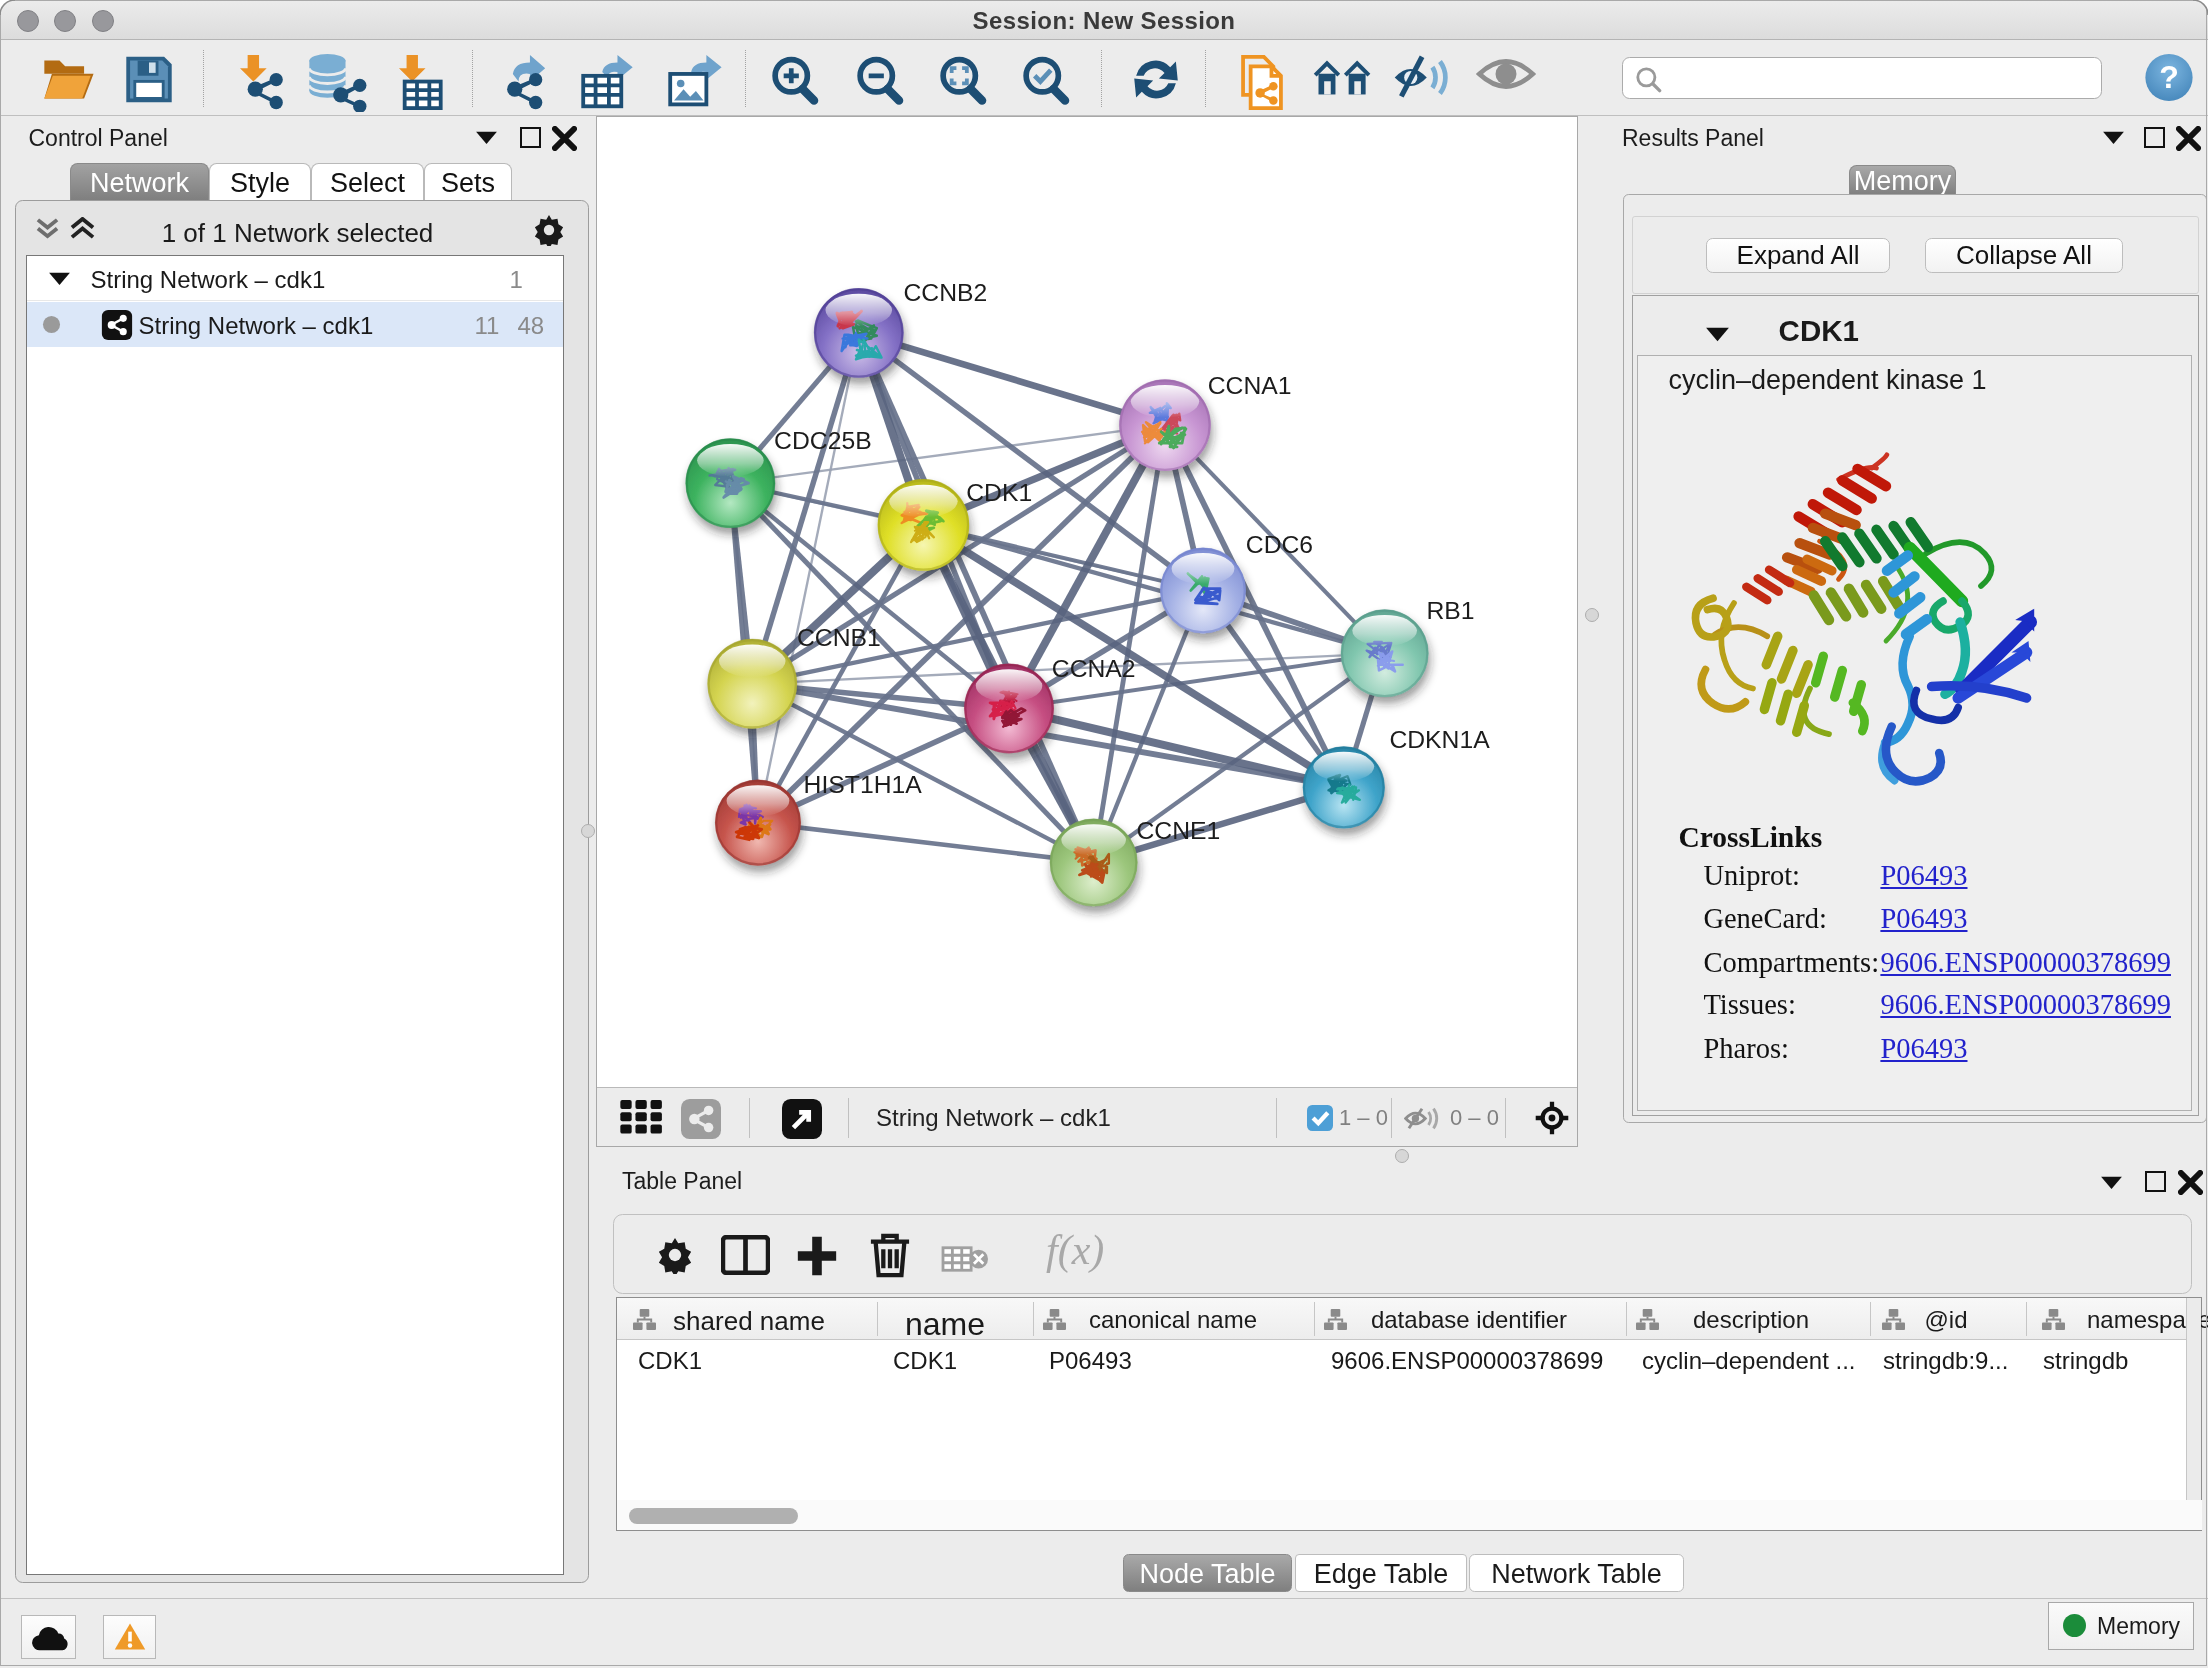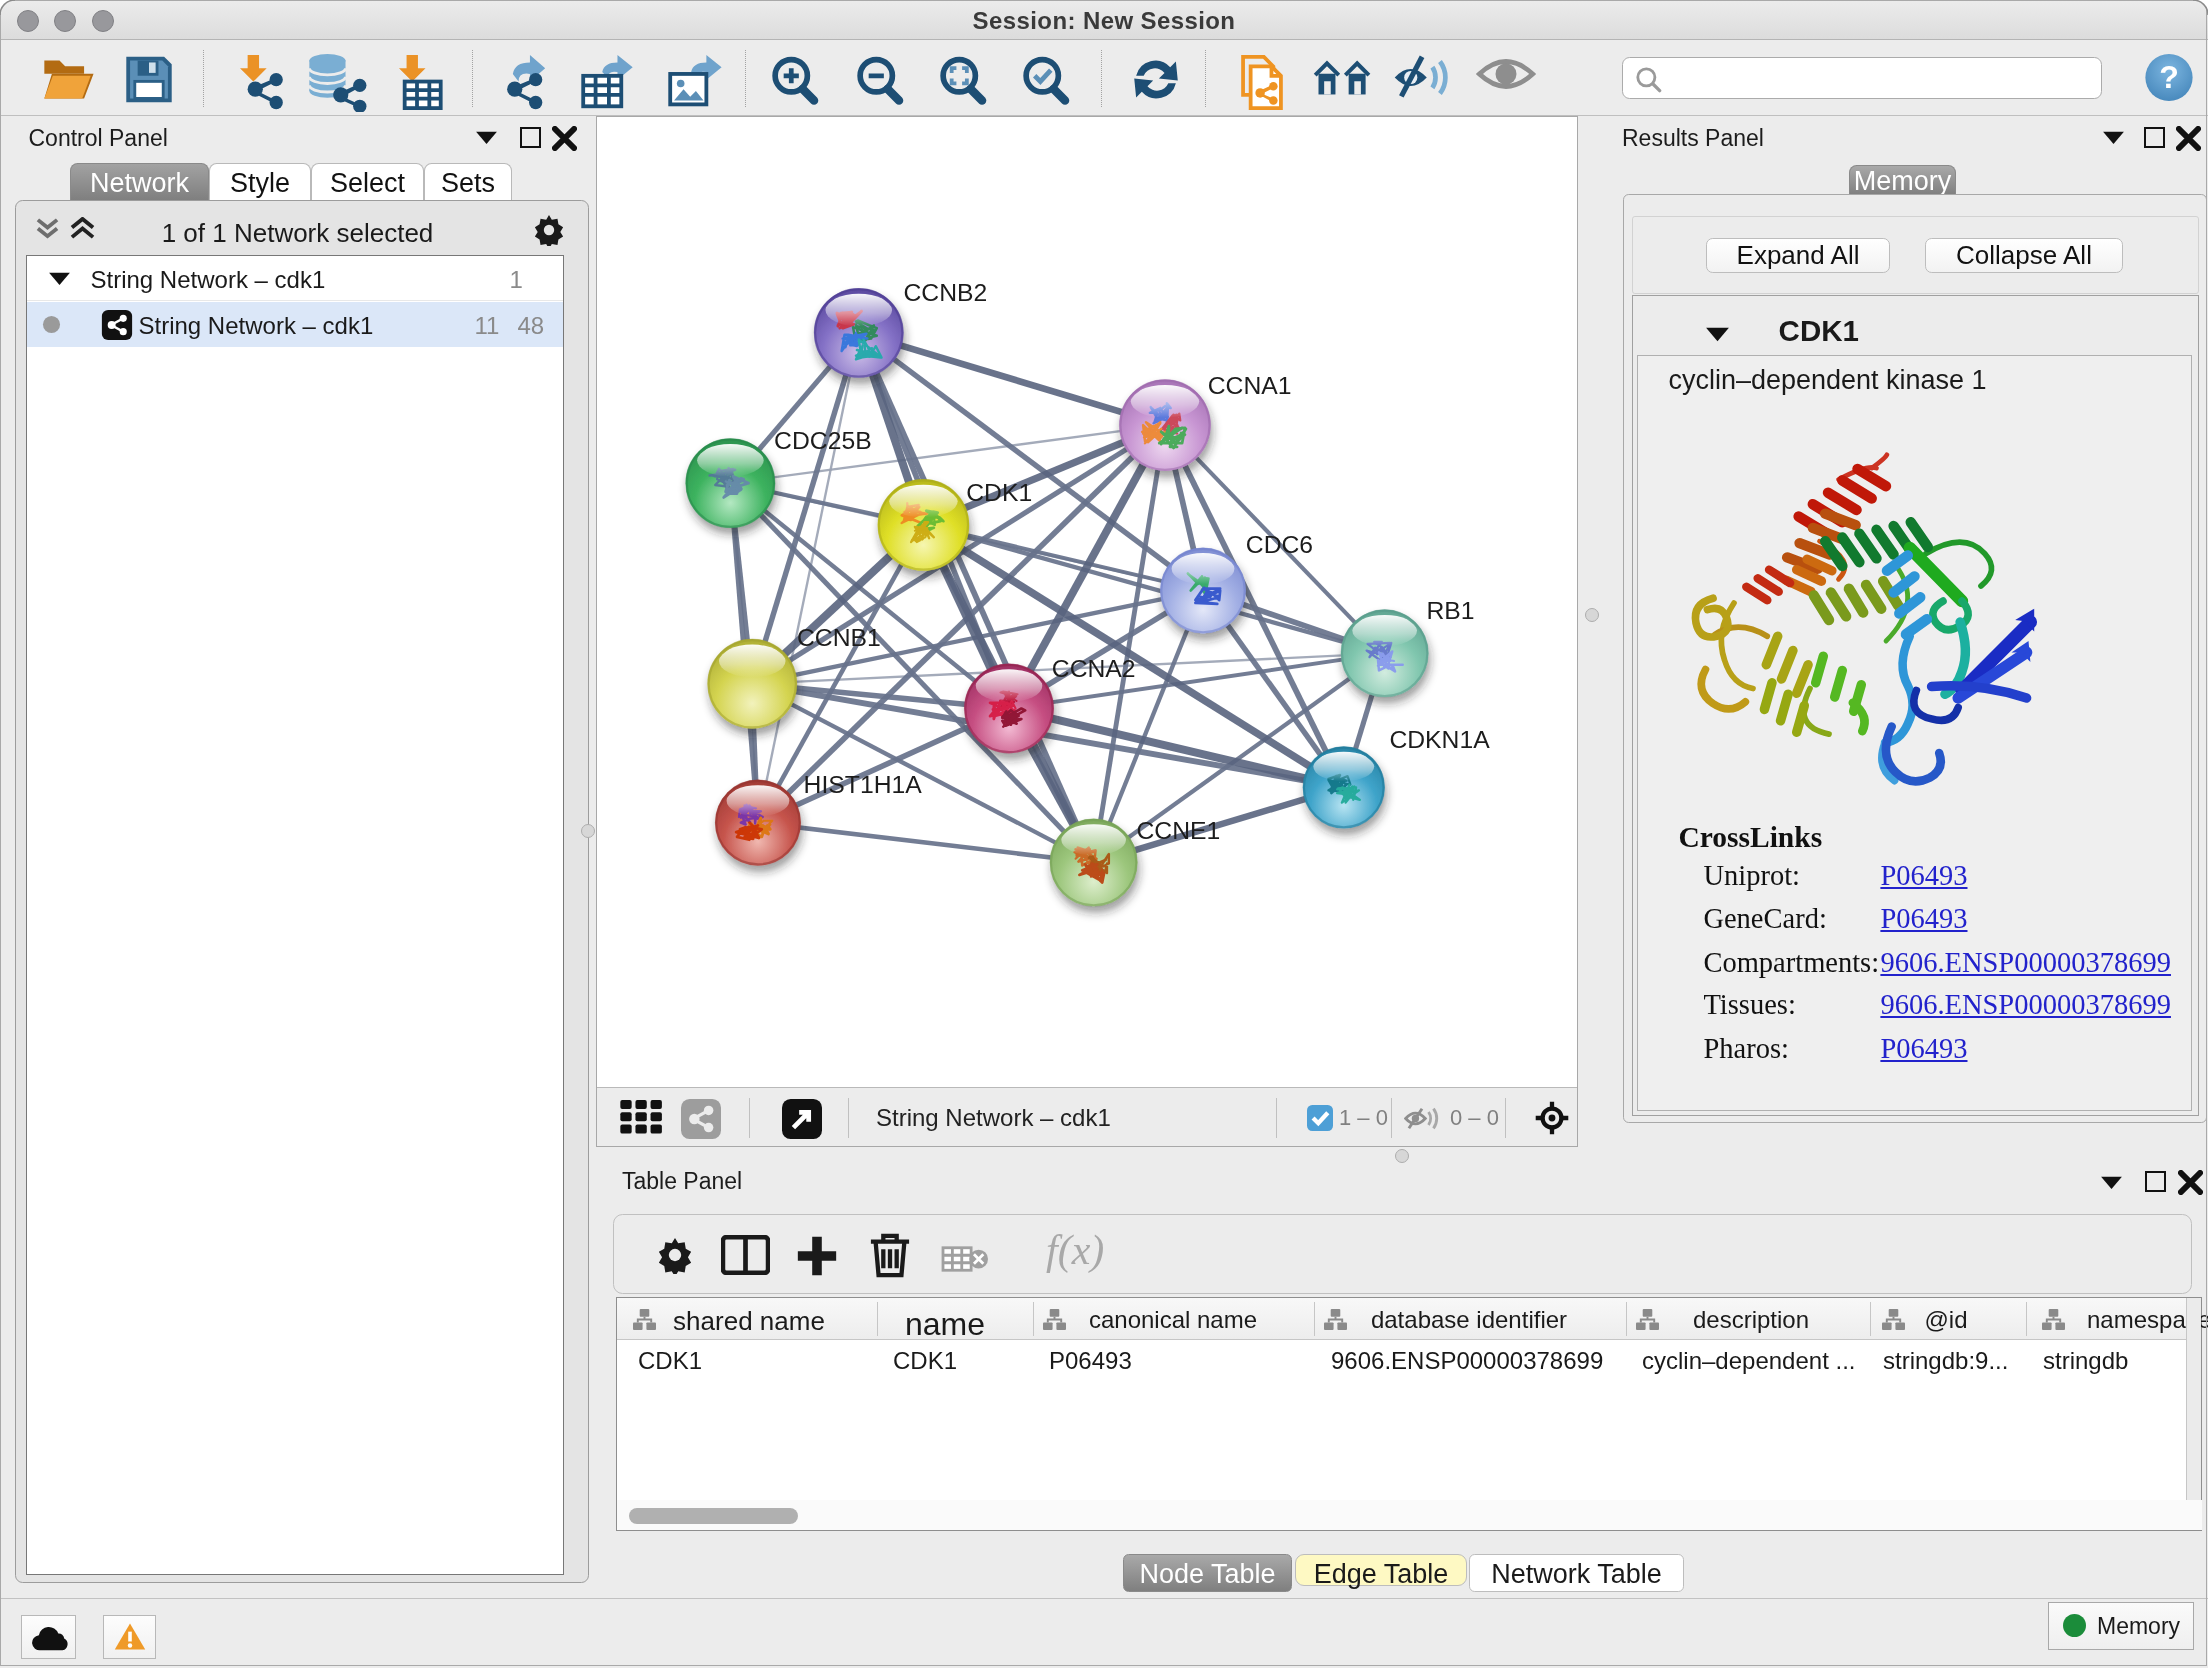--- a/index.html
+++ b/index.html
@@ -875,21 +875,21 @@
         <div style="position:absolute;left:1266px;top:6.7px;width:133px;overflow:hidden;white-space:nowrap;">stringdb:9...</div>
         <div style="position:absolute;left:1426px;top:6.7px;">stringdb</div>
       </div>
       <div style="position:absolute;left:0px;top:202px;width:1585px;height:30px;background:#fafafa;">
         <div style="position:absolute;left:12.4px;top:7.6px;width:169px;height:16px;border-radius:8.6px;background:#b0b0b0;"></div>
       </div>
       <div style="position:absolute;left:1569px;top:0;width:15px;height:202px;background:#ebebeb;border-left:1px solid #c6c6c6;"></div>
     </div>
 
     <div style="position:absolute;left:527px;top:403px;width:169px;height:38px;background:linear-gradient(#a9a9a9,#7f7f7f);border:1px solid #8a8a8a;border-radius:5.7px;color:#fff;font-size:27px;text-align:center;line-height:38px;">Node Table</div>
-    <div style="position:absolute;left:699px;top:403px;width:172px;height:32px;background:#fef9c3;border:1px solid #bdbdbd;border-radius:9px;font-size:27px;text-align:center;line-height:38px;">Edge Table</div>
+    <div style="position:absolute;left:699px;top:403px;width:172px;height:38px;background:#ffffff;border:1px solid #bdbdbd;border-radius:4px;font-size:27px;text-align:center;line-height:38px;">Edge Table</div>
     <div style="position:absolute;left:873px;top:403px;width:215px;height:38px;background:#fff;border:1px solid #bdbdbd;border-radius:5.7px;font-size:27px;text-align:center;line-height:38px;">Network Table</div>
   </div>
 
   <div class="abs" style="left:581px;top:824px;width:14.3px;height:14.3px;border-radius:50%;background:#d7d7d7;border:1px solid #adadad;"></div>
   <div class="abs" style="left:1585px;top:608px;width:14.3px;height:14.3px;border-radius:50%;background:#d7d7d7;border:1px solid #adadad;"></div>
   <div class="abs" style="left:1395px;top:1149px;width:14.3px;height:14.3px;border-radius:50%;background:#d7d7d7;border:1px solid #adadad;"></div>
 
   <div id="statusbar" class="abs">
     <div style="position:absolute;left:21px;top:16px;width:55px;height:44px;border:1.9px solid #b8b8b8;background:linear-gradient(#fdfdfd,#f0f0f0);">
       <svg style="position:absolute;left:7.6px;top:8.6px;" width="38" height="27" viewBox="0 0 44 32">

